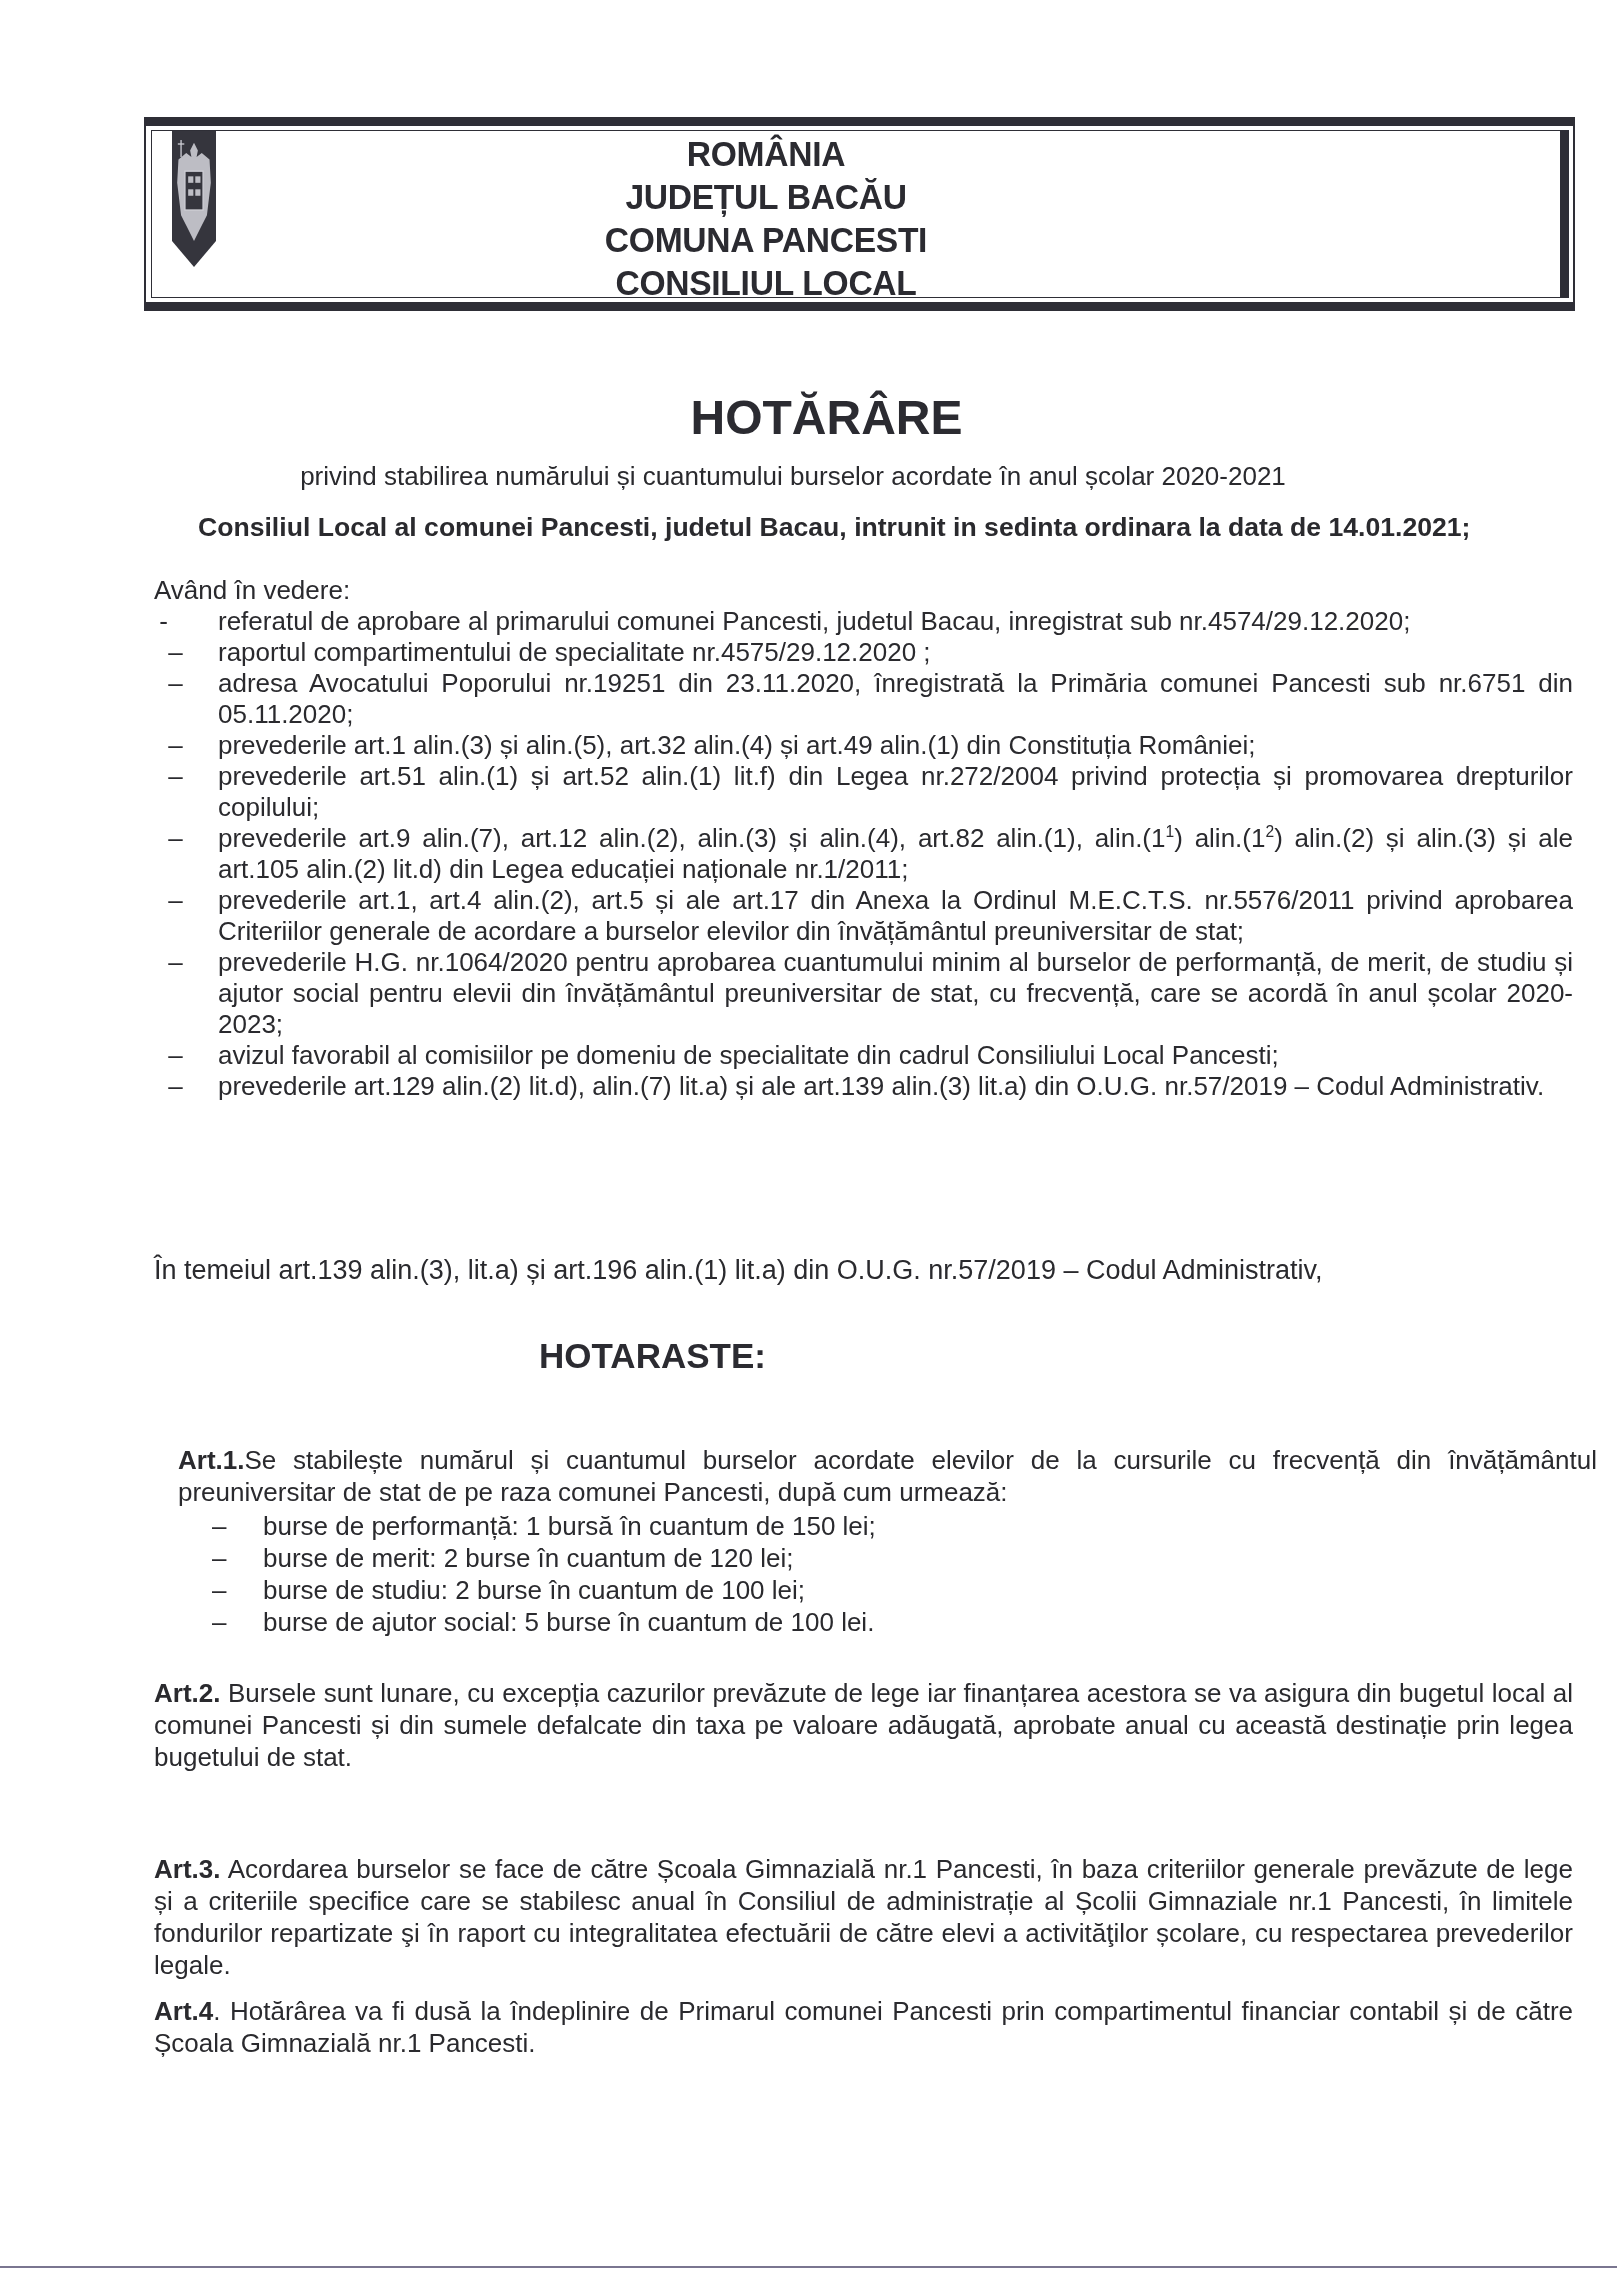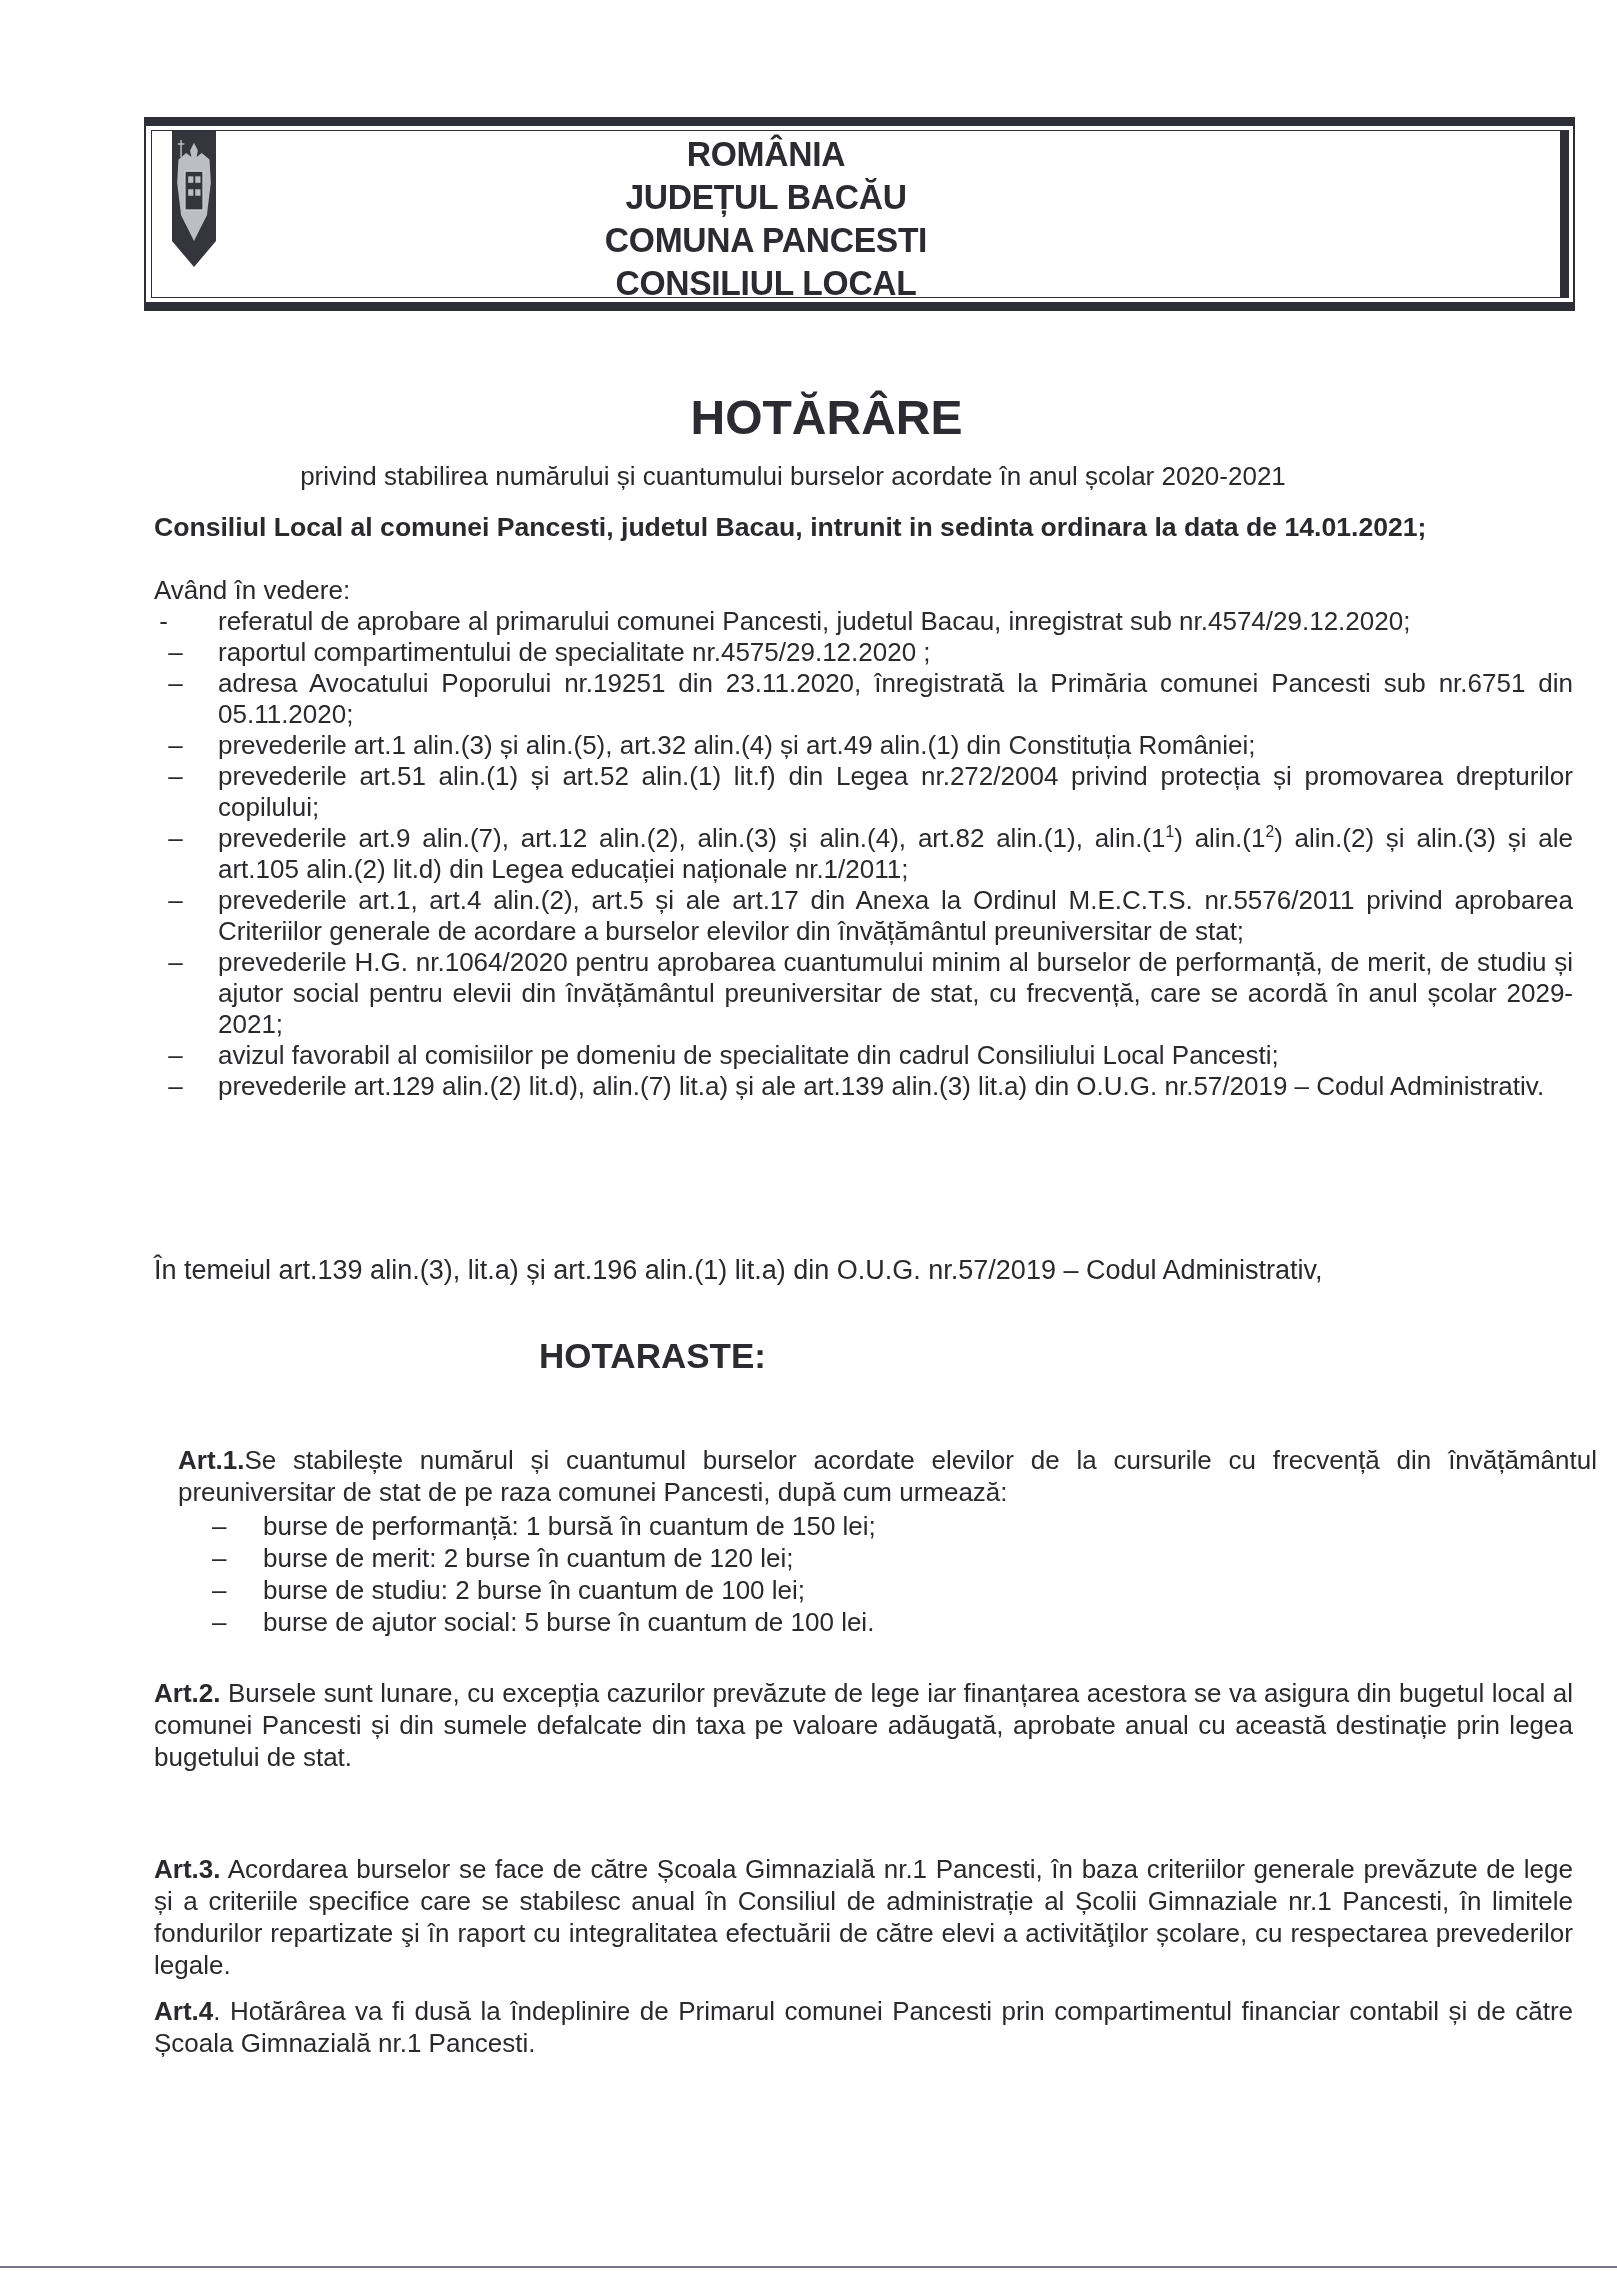--- a/index.html
+++ b/index.html
@@ -35,21 +35,21 @@
       position: absolute; left: 18px; width: 1617px; top: 389px; text-align: center;
       font-weight: bold; font-size: 48px; line-height: 58px; color: #2b2b31;
     }
     .subtitle {
       position: absolute; left: 0; width: 1586px; top: 460px; text-align: center;
       font-size: 26px; line-height: 32px;
     }
 
     
     .text { position: absolute; left: 154px; width: 1419px; font-size: 26px; line-height: 31px; }
-    .preamble-title { top: 511px; font-weight: bold; font-size: 26.6px; line-height: 32px; }
+    .preamble-title { top: 511px; font-weight: bold; font-size: 26.6px; line-height: 32px; margin-left: 44px; }
     .avand { top: 575px; }
 
     .considerente { position: absolute; left: 154px; top: 606px; width: 1419px; font-size: 26px; line-height: 31px; }
     .cons-item { position: relative; padding-left: 64px; text-align: justify; }
     .cons-item .dash { position: absolute; left: 14.3px; top: 0; }
     .cons-item.first { padding-left: 0; text-indent: 64px; }
     .cons-item.first .dash { left: 5.2px; text-indent: 0; }
     sup { font-size: 15.6px; line-height: 0; }
 
     .temei { position: absolute; left: 154px; top: 1255px; font-size: 27px; line-height: 31px; }
@@ -123,21 +123,21 @@
     <div class="cons-item">
       <span class="dash">–</span><span>prevederile art.51 alin.(1) și art.52 alin.(1) lit.f) din Legea nr.272/2004 privind protecția și promovarea drepturilor copilului;</span>
     </div>
     <div class="cons-item">
       <span class="dash">–</span><span>prevederile art.9 alin.(7), art.12 alin.(2), alin.(3) și alin.(4), art.82 alin.(1), alin.(1</span><sup>1</sup><span>) alin.(1</span><sup>2</sup><span>) alin.(2)  și alin.(3) și ale art.105 alin.(2) lit.d) din Legea educației naționale nr.1/2011;</span>
     </div>
     <div class="cons-item">
       <span class="dash">–</span><span>prevederile art.1, art.4 alin.(2), art.5 și ale art.17 din Anexa la Ordinul M.E.C.T.S. nr.5576/2011 privind aprobarea Criteriilor generale de acordare a burselor elevilor din învățământul preuniversitar de stat;</span>
     </div>
     <div class="cons-item">
-      <span class="dash">–</span><span>prevederile H.G. nr.1064/2020 pentru aprobarea cuantumului minim al burselor de performanță, de merit, de studiu și ajutor social pentru elevii din învățământul preuniversitar de stat, cu frecvență, care se acordă în anul școlar 2029-2021;</span>
+      <span class="dash">–</span><span>prevederile H.G. nr.1064/2020 pentru aprobarea cuantumului minim al burselor de performanță, de merit, de studiu și ajutor social pentru elevii din învățământul preuniversitar de stat, cu frecvență, care se acordă în anul școlar 2020-2023;</span>
     </div>
     <div class="cons-item">
       <span class="dash">–</span><span>avizul favorabil al comisiilor pe domeniu de specialitate din cadrul Consiliului Local Pancesti;</span>
     </div>
     <div class="cons-item">
       <span class="dash">–</span><span>prevederile art.129 alin.(2) lit.d), alin.(7) lit.a) și ale art.139 alin.(3) lit.a) din O.U.G. nr.57/2019 – Codul Administrativ.</span>
     </div>
   </div>
 
   <div class="temei">În temeiul art.139 alin.(3), lit.a) și art.196 alin.(1) lit.a) din O.U.G. nr.57/2019 – Codul Administrativ,</div>

